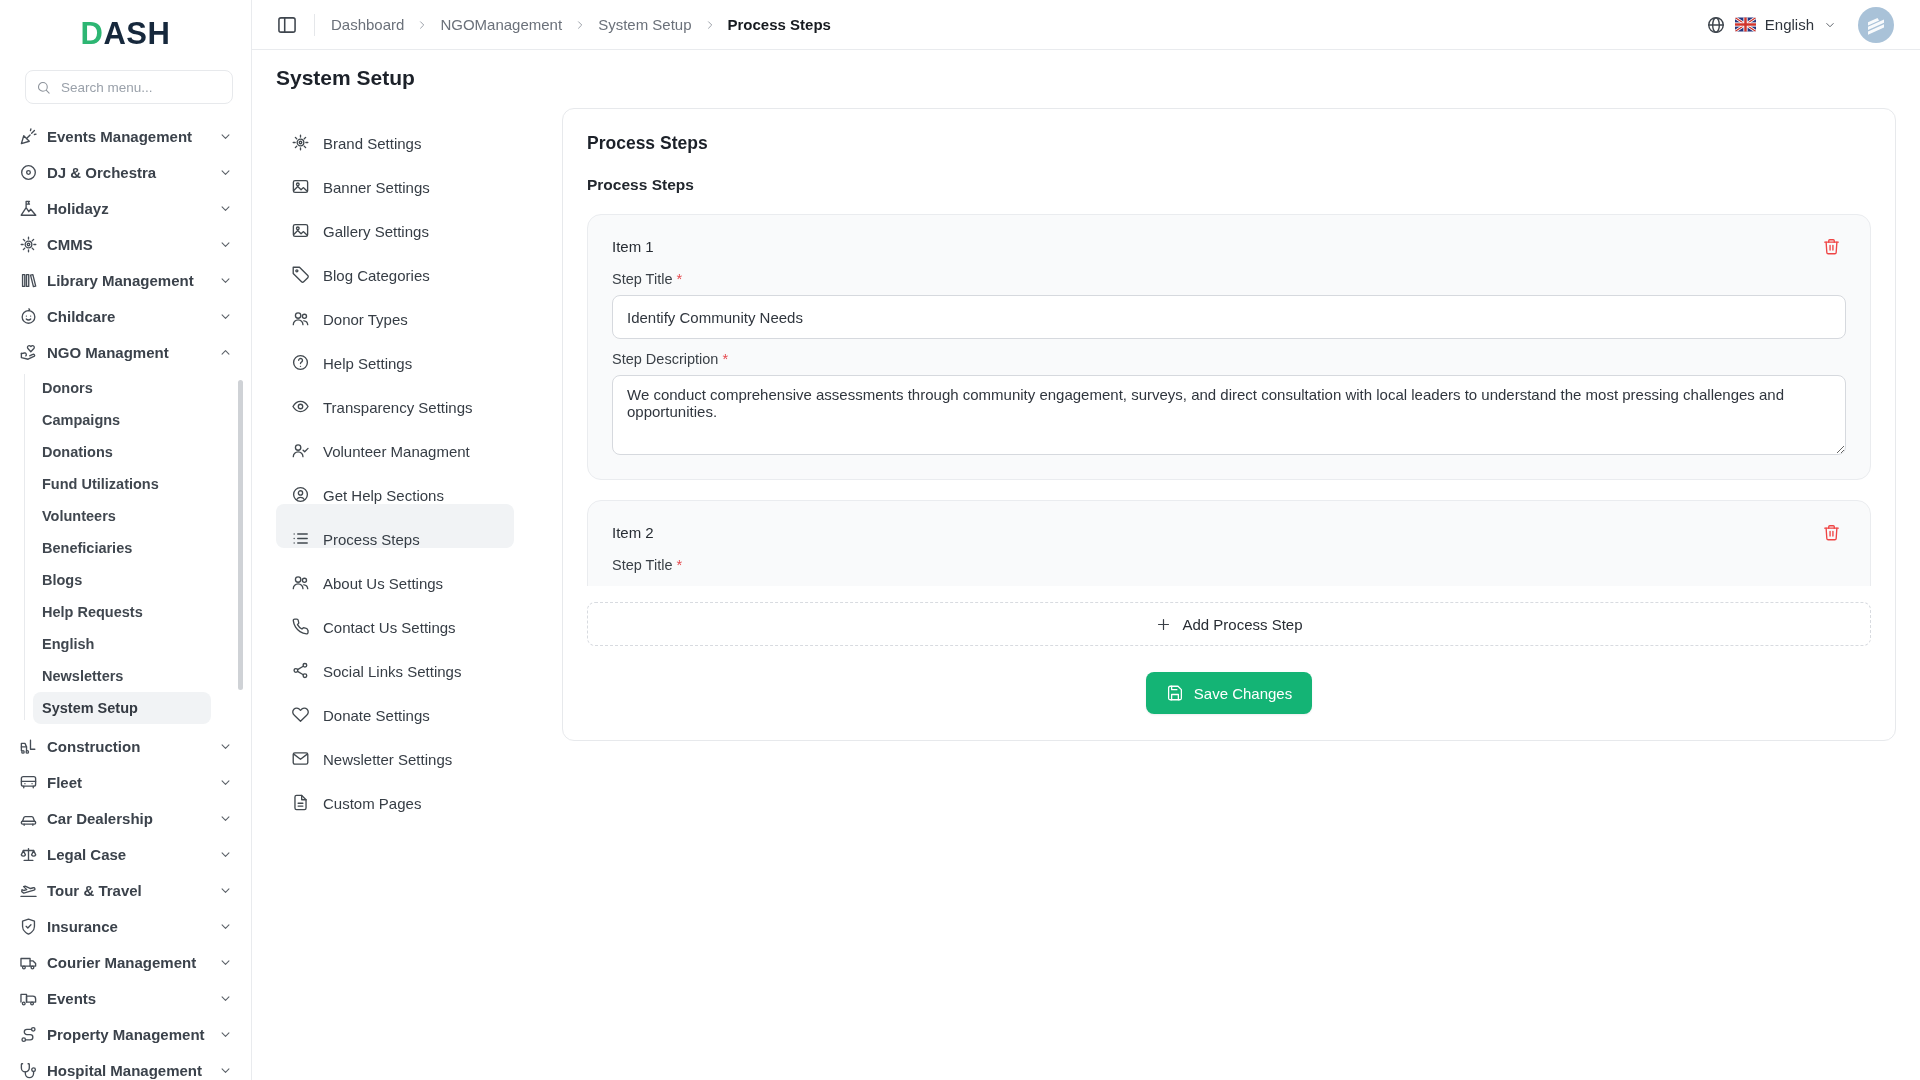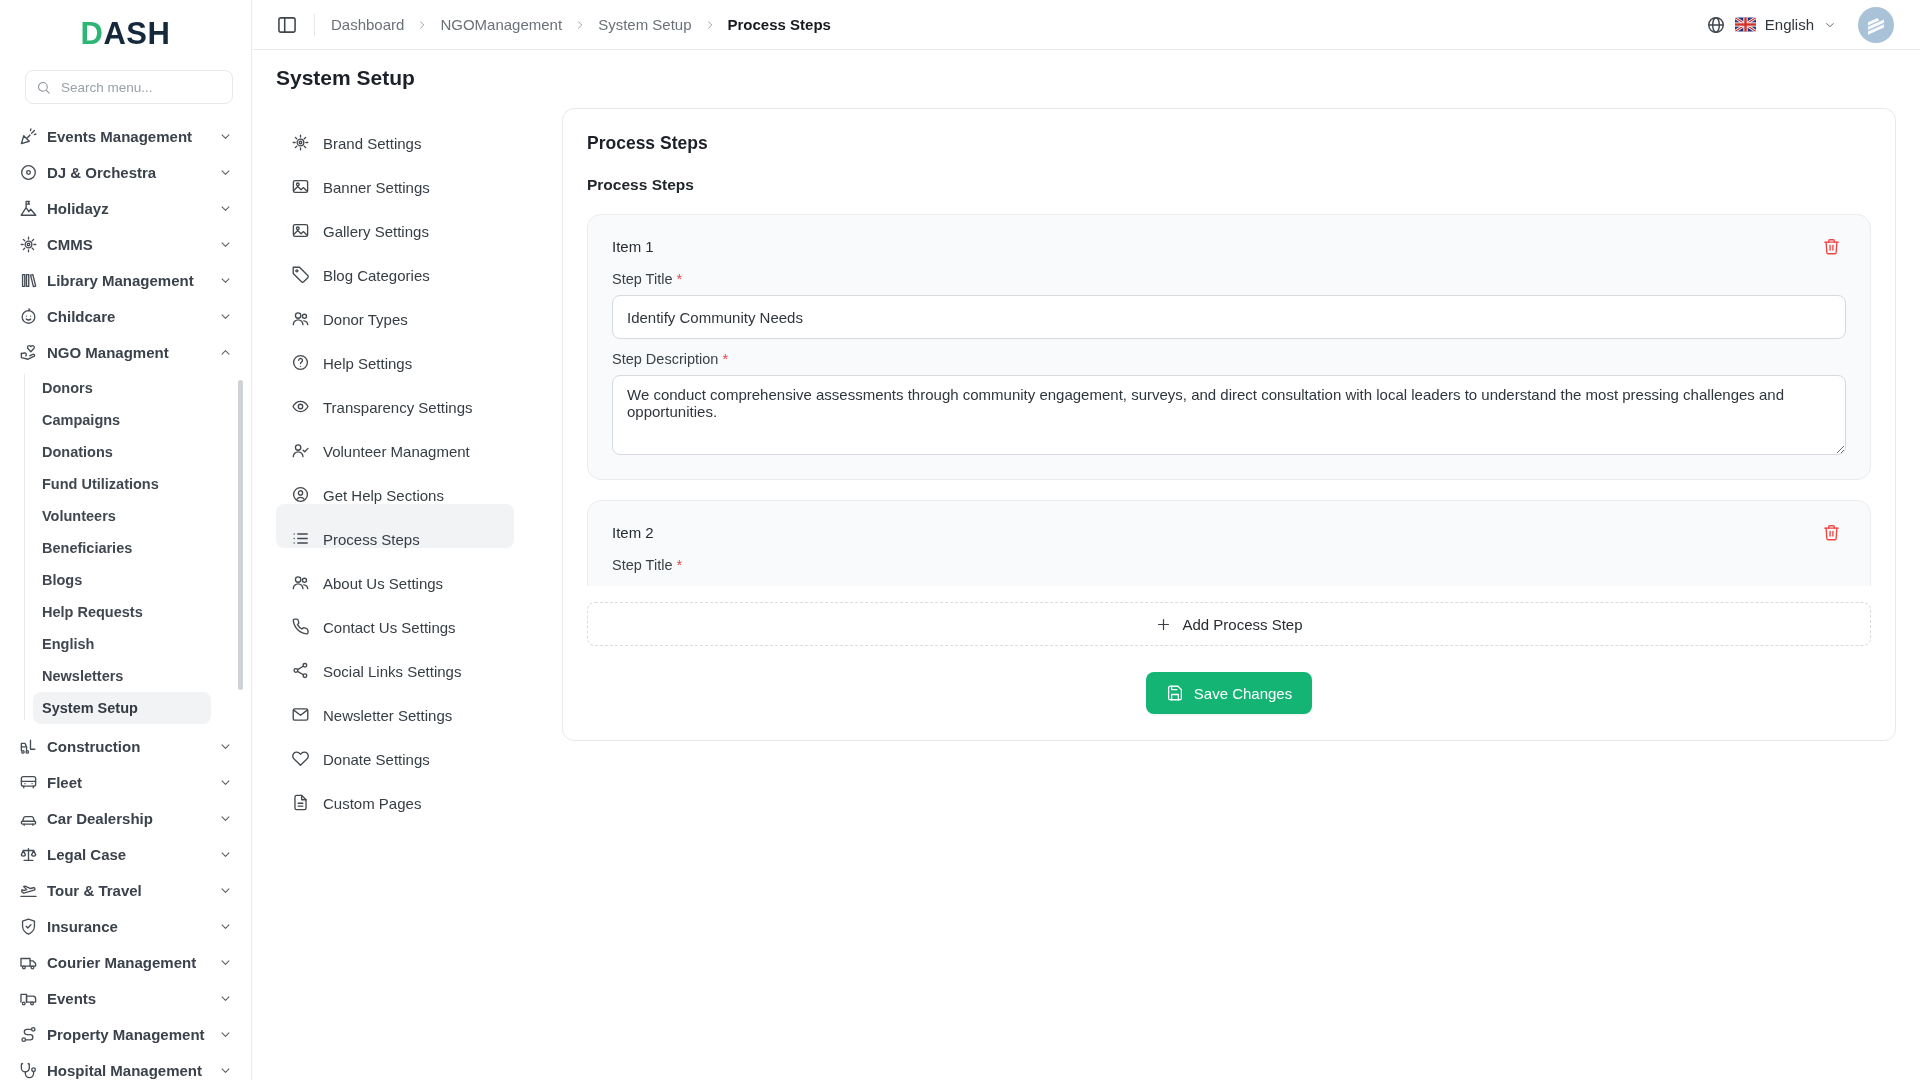--- a/index.html
+++ b/index.html
@@ -582,33 +582,33 @@
               <circle cx="6.2" cy="12" r="2.3"></circle>
               <circle cx="17.6" cy="18.6" r="2.3"></circle>
               <path d="M8.3 10.9l7.2-4.3M8.3 13.1l7.2 4.3"></path>
             </svg>
           </span>
           <span>Social Links Settings</span>
         </div>
         <div class="set-item">
           <span class="set-icon">
             <svg viewBox="0 0 24 24" fill="none" stroke="currentColor" stroke-width="1.7" stroke-linecap="round" stroke-linejoin="round">
+              <path d="M12 20.5l-7.8-7.6a5 5 0 117-7l.8.8.8-.8a5 5 0 117 7z"></path>
+            </svg>
+          </span>
+          <span>Donate Settings</span>
+        </div>
+        <div class="set-item">
+          <span class="set-icon">
+            <svg viewBox="0 0 24 24" fill="none" stroke="currentColor" stroke-width="1.7" stroke-linecap="round" stroke-linejoin="round">
               <rect x="2.8" y="4.8" width="18.4" height="14.4" rx="2"></rect>
               <path d="M3.5 6.5l8.5 6.4 8.5-6.4"></path>
             </svg>
           </span>
           <span>Newsletter Settings</span>
-        </div>
-        <div class="set-item">
-          <span class="set-icon">
-            <svg viewBox="0 0 24 24" fill="none" stroke="currentColor" stroke-width="1.7" stroke-linecap="round" stroke-linejoin="round">
-              <path d="M12 20.5l-7.8-7.6a5 5 0 117-7l.8.8.8-.8a5 5 0 117 7z"></path>
-            </svg>
-          </span>
-          <span>Donate Settings</span>
         </div>
         <div class="set-item">
           <span class="set-icon">
             <svg viewBox="0 0 24 24" fill="none" stroke="currentColor" stroke-width="1.7" stroke-linecap="round" stroke-linejoin="round">
               <path d="M13.5 3H7a2 2 0 00-2 2v14a2 2 0 002 2h10a2 2 0 002-2V8.5z"></path>
               <path d="M13.5 3v5.5H19"></path>
               <path d="M9 13h6M9 16.5h6"></path>
             </svg>
           </span>
           <span>Custom Pages</span>

